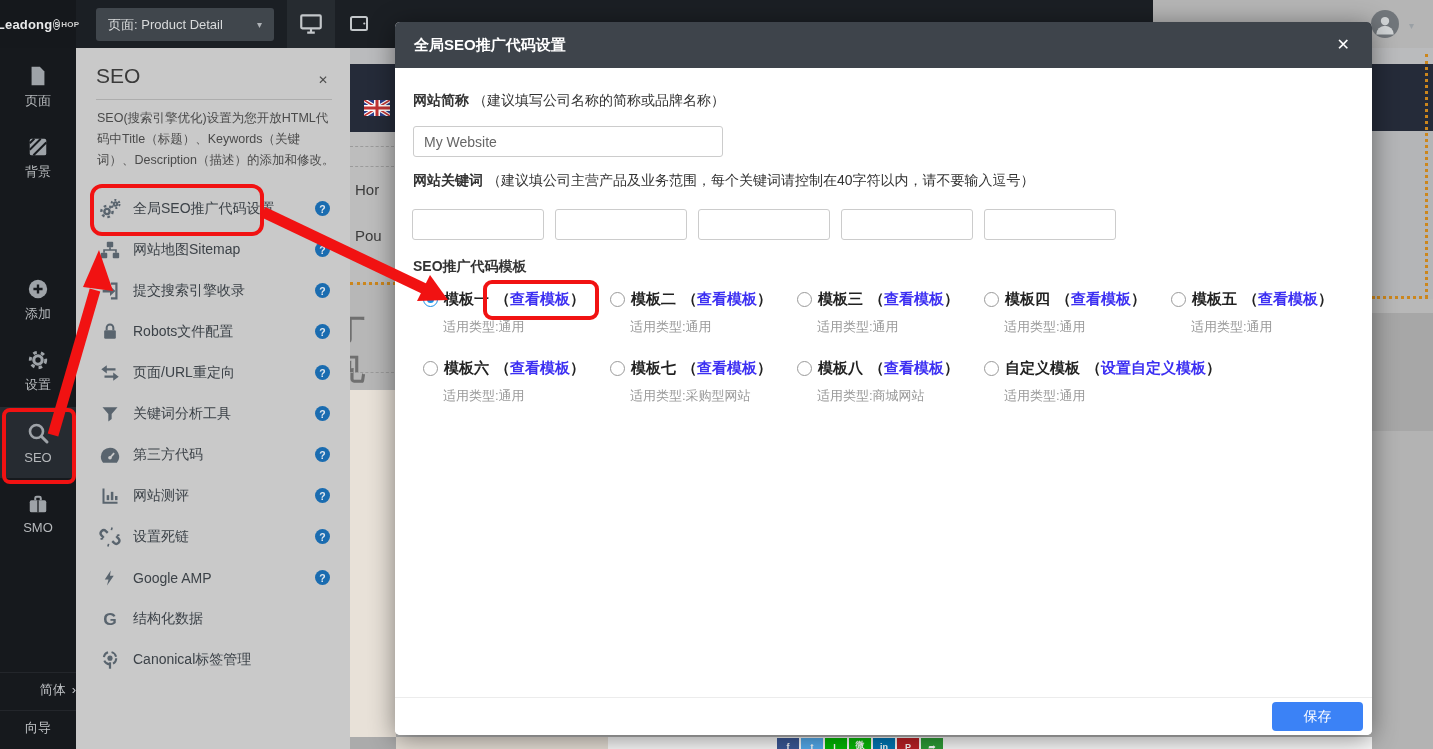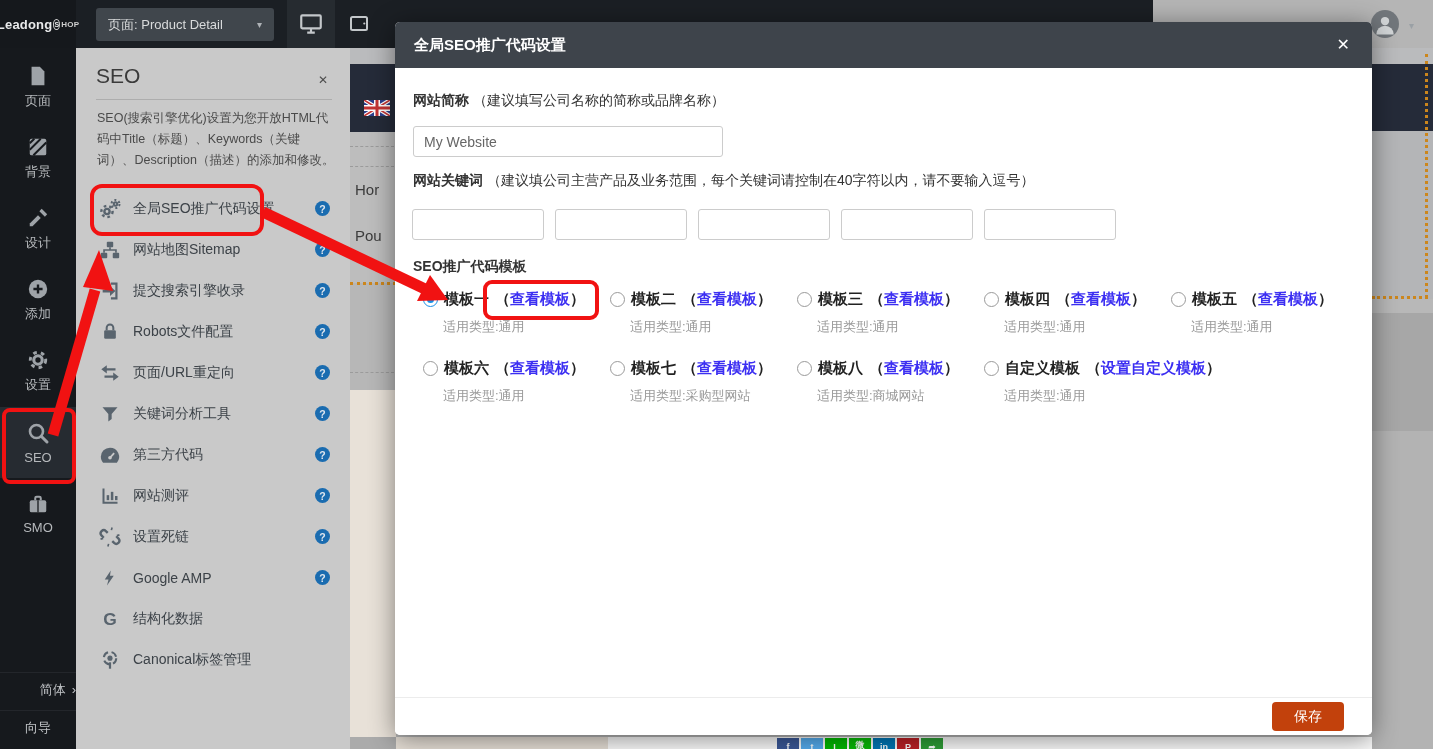--- a/index.html
+++ b/index.html
@@ -56,21 +56,21 @@
   .fld-label b { font-weight:bold; }
   .txt-input { position:absolute; height:31px; border:1px solid #ccc; border-radius:3px; font-size:14px; color:#666; padding:0 10px; background:#fff; font-family:inherit; }
   .sec-label { position:absolute; font-size:14px; font-weight:bold; color:#333; }
   .tpl-opt { position:absolute; display:flex; align-items:center; gap:6px; font-size:15px; font-weight:bold; color:#222; cursor:pointer; }
   .radio { width:15px; height:15px; border-radius:50%; border:1.5px solid #9a9a9a; background:#fff; display:inline-flex; align-items:center; justify-content:center; flex:0 0 15px; }
   .radio.checked { border-color:#1890e8; }
   .radio.checked::after { content:""; width:7px; height:7px; border-radius:50%; background:#1890e8; }
   .tpl-link { color:#3c2ff2; cursor:pointer; }
   .tpl-type { position:absolute; font-size:13px; font-weight:normal; color:#999; }
   .modal-foot { position:absolute; left:0; top:675px; width:100%; height:38px; border-top:1px solid #ececec; background:#fff; border-radius:0 0 5px 5px; }
-  .save-btn { position:absolute; left:877px; top:4px; width:72px; height:29px; background:#c2410c; border:none; border-radius:4px; color:#fff; font-size:14px; cursor:pointer; font-family:inherit; }
+  .save-btn { position:absolute; left:877px; top:4px; width:91px; height:29px; background:#3b82f6; border:none; border-radius:4px; color:#fff; font-size:14px; cursor:pointer; font-family:inherit; }
 
   
   .annot { position:absolute; left:0; top:0; width:1433px; height:749px; z-index:50; pointer-events:none; }
 </style>
 </head>
 <body>
 
 <div class="screen">
 
   <div class="bg-left">
@@ -84,20 +84,21 @@
         <path d="M13 0v16M0 8h26" stroke="#c43434" stroke-width="3"></path>
       </svg>
     </div>
     <div class="abs" style="left:0;top:84px;width:46px;height:151px;background:#bdbdbd;"></div>
     <div class="abs dashline" style="left:0;top:98px;width:44px;"></div>
     <div class="abs dashline" style="left:0;top:118px;width:44px;"></div>
     <div class="abs" style="left:5px;top:133px;font-size:15px;color:#3c3c3c;">Hor</div>
     <div class="abs" style="left:5px;top:179px;font-size:15px;color:#3c3c3c;">Pou</div>
     <div class="abs dotline-o" style="left:0;top:234px;width:46px;"></div>
     <div class="abs" style="left:0;top:237px;width:46px;height:105px;background:#b7b7b7;"></div>
+    <div class="abs" style="left:-14px;top:262px;font-size:29px;font-weight:bold;color:#6f6f6f;letter-spacing:2px;overflow:hidden;width:58px;">丁<span>见</span></div>
     <div class="abs dashline" style="left:0;top:324px;width:44px;"></div>
     <div class="abs" style="left:0;top:342px;width:46px;height:347px;background:#e8e1d8;"></div>
     <div class="abs" style="left:0;top:689px;width:46px;height:12px;background:#ababab;"></div>
   </div>
 
   <div class="bg-right">
     <div class="abs" style="left:0;top:0;width:61px;height:16px;background:#babbbd;"></div>
     <div class="abs" style="left:0;top:16px;width:61px;height:67px;background:#252b39;"></div>
     <div class="abs" style="left:0;top:83px;width:61px;height:167px;background:#b4b5b7;"></div>
     <div class="abs" style="left:53px;top:6px;height:244px;border-right:3px dotted #cc861c;"></div>
@@ -157,27 +158,20 @@
           <path fill="currentColor" d="M5 2h9l5 5v15H5z"></path>
         </svg>
       <span class="lbl">页面</span>
     </div>
     <div class="rail-item" style="top:75px;">
       <svg width="22" height="22" viewBox="0 0 24 24">
           <rect x="3" y="3" width="18" height="18" rx="2" fill="currentColor"></rect>
           <path stroke="#16191d" stroke-width="2.2" d="M3 15L15 3M7 21L21 7M3 8L8 3" fill="none"></path>
         </svg>
       <span class="lbl">背景</span>
-    </div>
-    <div class="rail-item" style="top:146px;">
-      <svg width="22" height="22" viewBox="0 0 24 24">
-          <path fill="currentColor" d="M3 18l9-9 3 3-9 9H3z"></path>
-          <path fill="currentColor" d="M13.5 4.5L16 2l6 6-2.5 2.5z"></path>
-        </svg>
-      <span class="lbl">设计</span>
     </div>
     <div class="rail-item" style="top:217px;">
       <svg width="22" height="22" viewBox="0 0 24 24">
           <circle cx="12" cy="12" r="10" fill="currentColor"></circle>
           <path stroke="#16191d" stroke-width="2.6" d="M12 7v10M7 12h10" fill="none"></path>
         </svg>
       <span class="lbl">添加</span>
     </div>
     <div class="rail-item" style="top:288px;">
       <svg width="22" height="22" viewBox="0 0 24 24">

